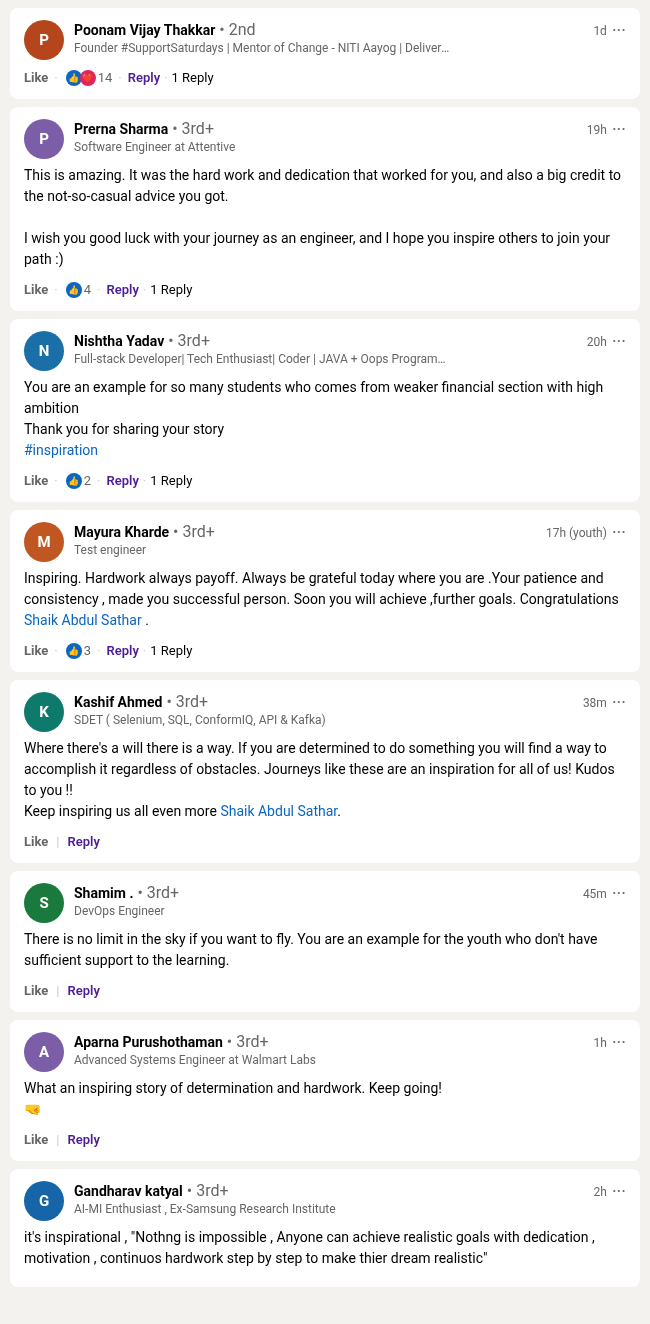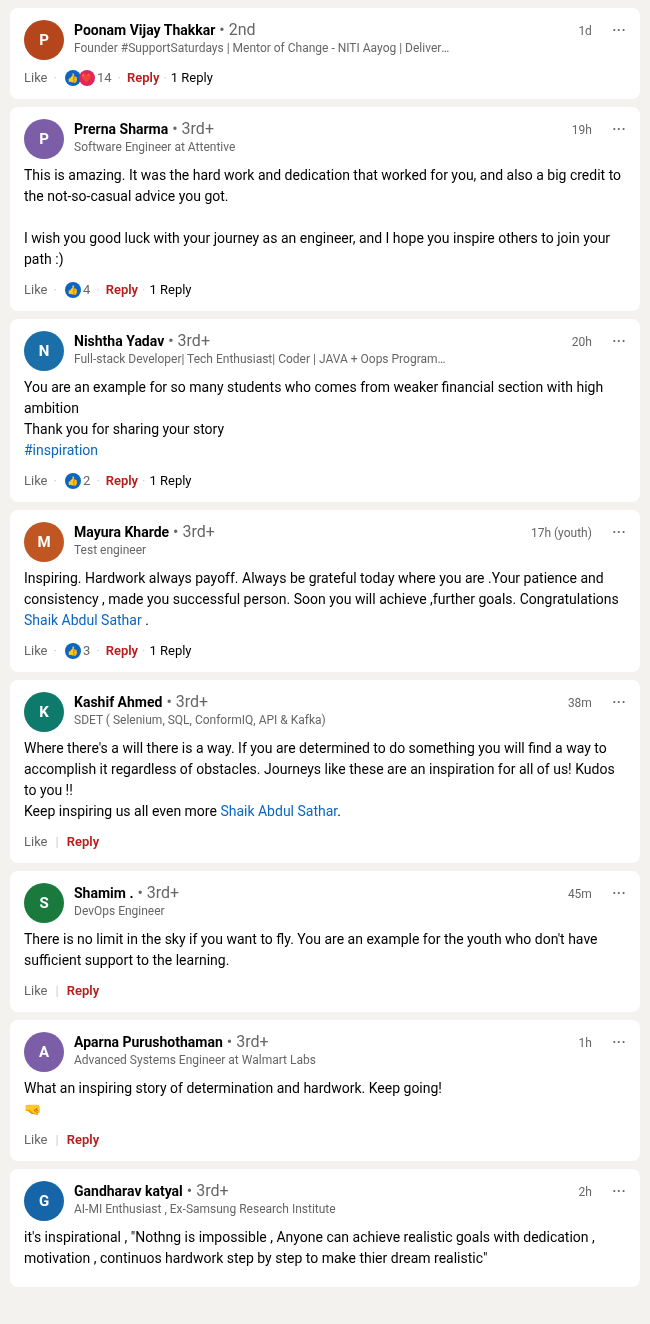--- a/index.html
+++ b/index.html
@@ -53,21 +53,21 @@
       font-size: 14px;
       color: #000;
     }
     .degree {
       font-size: 16px;
       color: #666;
     }
     .time-more {
       display: flex;
       align-items: center;
-      gap: 20px;
+      gap: 5px;
       font-size: 12px;
       color: #666;
     }
     .more-btn {
       cursor: pointer;
       font-size: 18px;
       color: #666;
       line-height: 1;
     }
     .commenter-title {
@@ -93,37 +93,37 @@
     .comment-actions {
       display: flex;
       align-items: center;
       gap: 0;
       font-size: 13px;
       color: #666;
       margin-top: 4px;
     }
     .action-like {
       cursor: pointer;
-      font-weight: 400;
+      font-weight: 700;
       color: #666;
       padding: 4px 0;
     }
     .action-sep {
       margin: 0 6px;
       color: #ccc;
     }
     .reaction-count {
       font-size: 13px;
       color: #666;
       margin-left: 2px;
     }
     .action-reply {
       cursor: pointer;
       font-weight: 600;
-      color: #b91c1c;
+      color: #4c1d95;
       padding: 4px 0;
     }
     .action-reply-count {
       font-size: 13px;
       color: #000000;
     }
     .dot-sep {
       margin: 0 4px;
       color: #ccc;
     }

